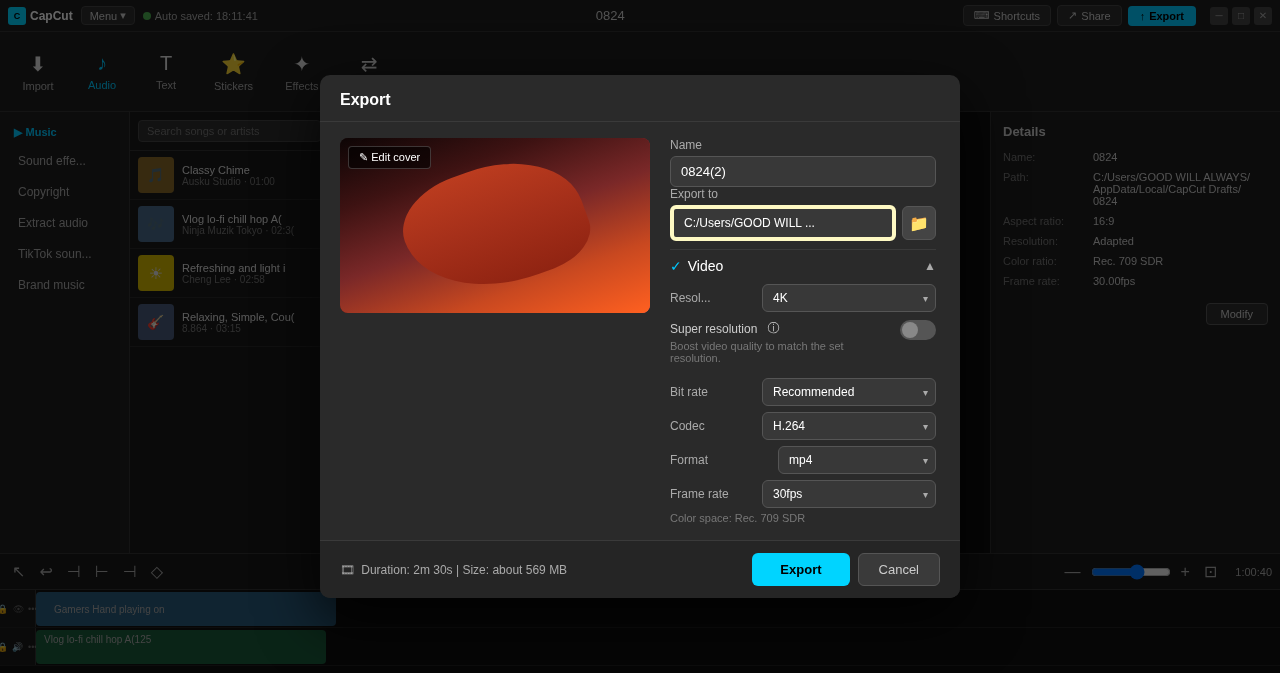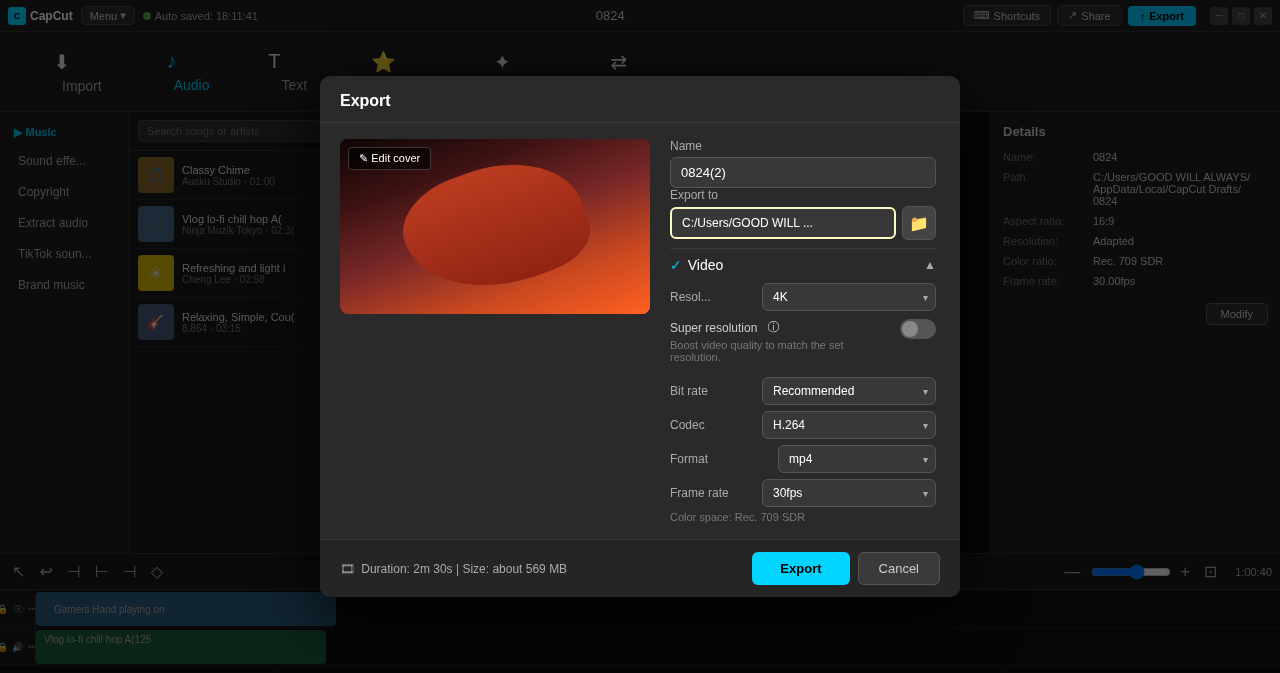--- a/index.html
+++ b/index.html
@@ -51,21 +51,21 @@
       flex-direction: column;
       align-items: center;
       gap: 4px;
       padding: 6px 14px;
       border-radius: 6px;
       cursor: pointer;
       min-width: 60px;
     }
     .tool-item.active { color: #00c8ff; }
     .tool-icon { font-size: 20px; }
-    .tool-label { font-size: 14px; color: #aaa; margin-left: 40px; }
+    .tool-label { font-size: 11px; color: #aaa; }
     .tool-item.active .tool-label { color: #00c8ff; }
 
     
     .main-layout {
       display: flex;
       height: calc(673px - 32px - 80px - 120px);
     }
 
     
     .sidebar {
@@ -285,21 +285,21 @@
       outline: none;
       width: 100%;
     }
     .field-path-row {
       display: flex;
       gap: 6px;
       align-items: center;
     }
     .field-path-input {
       background: #383838;
-      border: 2px solid #fef9c3;
+      border: 4px solid #fef9c3;
       border-radius: 6px;
       color: #fff;
       font-size: 12px;
       padding: 7px 10px;
       outline: none;
       flex: 1;
     }
     .folder-btn {
       width: 34px;
       height: 34px;

